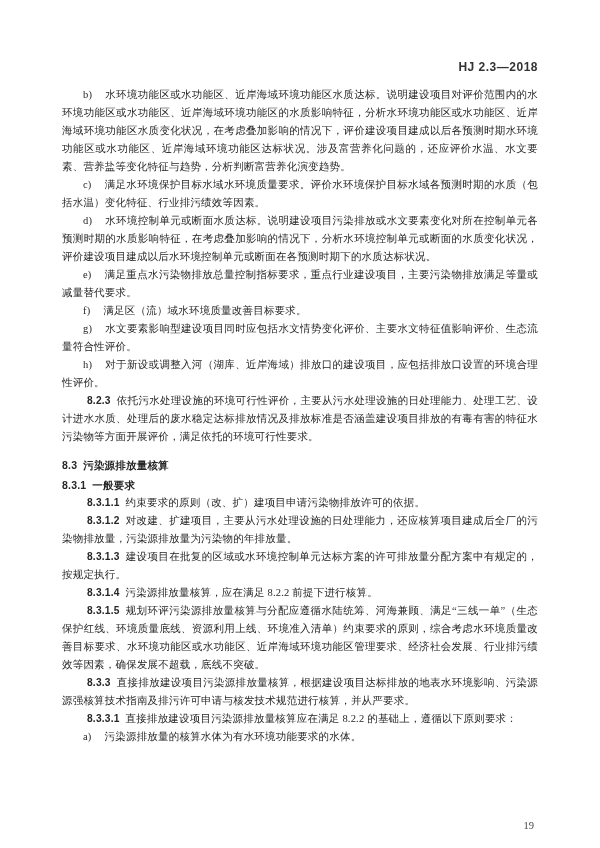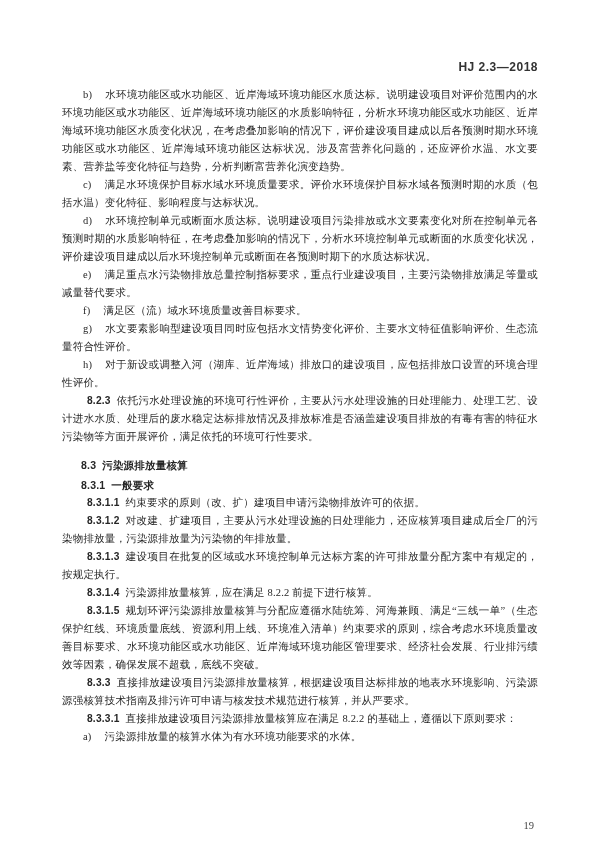--- a/index.html
+++ b/index.html
@@ -48,21 +48,20 @@
   .clause > .label {
     font-family: "Liberation Sans", "DejaVu Sans", sans-serif;
     font-weight: 700;
     font-size: 10.2px;
     margin-right: 6px;
     margin-left: 25px;
   }
   .heading1, .heading2 {
     font-family: "Liberation Sans", "DejaVu Sans", sans-serif;
     font-weight: 700;
-    margin-left: 19px;
   }
   .heading1 > .label, .heading2 > .label { margin-right: 6px; }
   .heading1 { margin-top: 10px; margin-bottom: 2px; }
   .footer {
     position: absolute;
     top: 784px;
     right: 66px;
     font-size: 10.5px;
     color: #444444;
     margin-top: 36px;
@@ -74,21 +73,21 @@
 <div class="page">
   <div class="header">
     <span>HJ 2.3—2018</span>
   </div>
 
   <main class="content" id="content">
       <p class="block list-item">
     <span class="label">b)</span><span class="text">水环境功能区或水功能区、近岸海域环境功能区水质达标。说明建设项目对评价范围内的水环境功能区或水功能区、近岸海域环境功能区的水质影响特征，分析水环境功能区或水功能区、近岸海域环境功能区水质变化状况，在考虑叠加影响的情况下，评价建设项目建成以后各预测时期水环境功能区或水功能区、近岸海域环境功能区达标状况。涉及富营养化问题的，还应评价水温、水文要素、营养盐等变化特征与趋势，分析判断富营养化演变趋势。</span>
   </p>
       <p class="block list-item">
-    <span class="label">c)</span><span class="text">满足水环境保护目标水域水环境质量要求。评价水环境保护目标水域各预测时期的水质（包括水温）变化特征、影响程度与达标状况。</span>
+    <span class="label">c)</span><span class="text">满足水环境保护目标水域水环境质量要求。评价水环境保护目标水域各预测时期的水质（包括水温）变化特征、行业排污绩效等因素。</span>
   </p>
       <p class="block list-item">
     <span class="label">d)</span><span class="text">水环境控制单元或断面水质达标。说明建设项目污染排放或水文要素变化对所在控制单元各预测时期的水质影响特征，在考虑叠加影响的情况下，分析水环境控制单元或断面的水质变化状况，评价建设项目建成以后水环境控制单元或断面在各预测时期下的水质达标状况。</span>
   </p>
       <p class="block list-item">
     <span class="label">e)</span><span class="text">满足重点水污染物排放总量控制指标要求，重点行业建设项目，主要污染物排放满足等量或减量替代要求。</span>
   </p>
       <p class="block list-item">
     <span class="label">f)</span><span class="text">满足区（流）域水环境质量改善目标要求。</span>
   </p>

